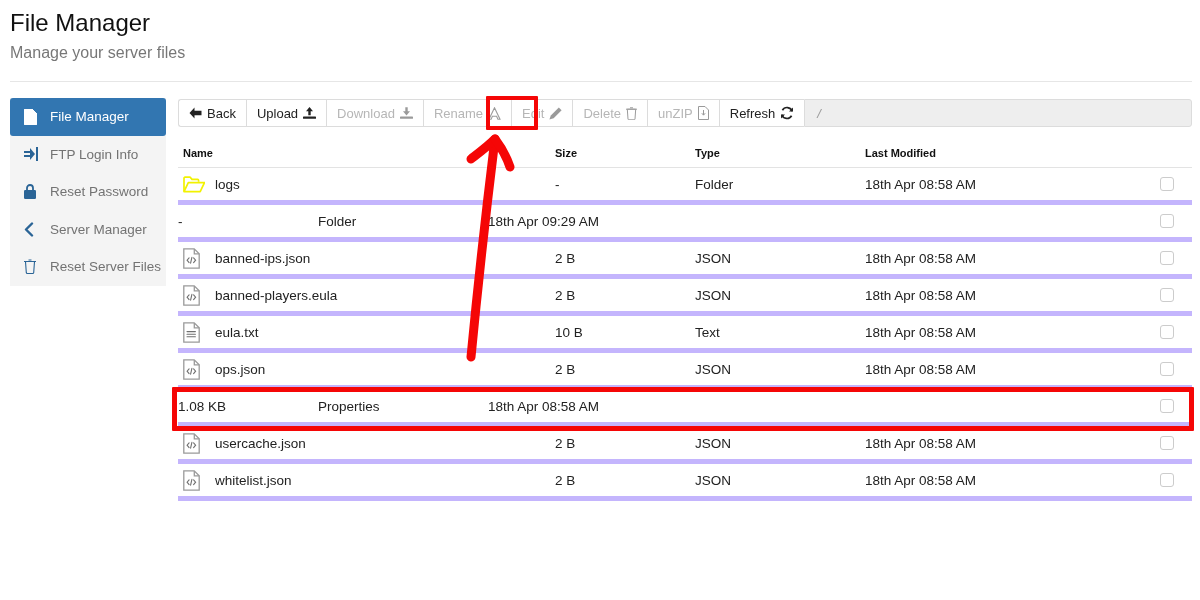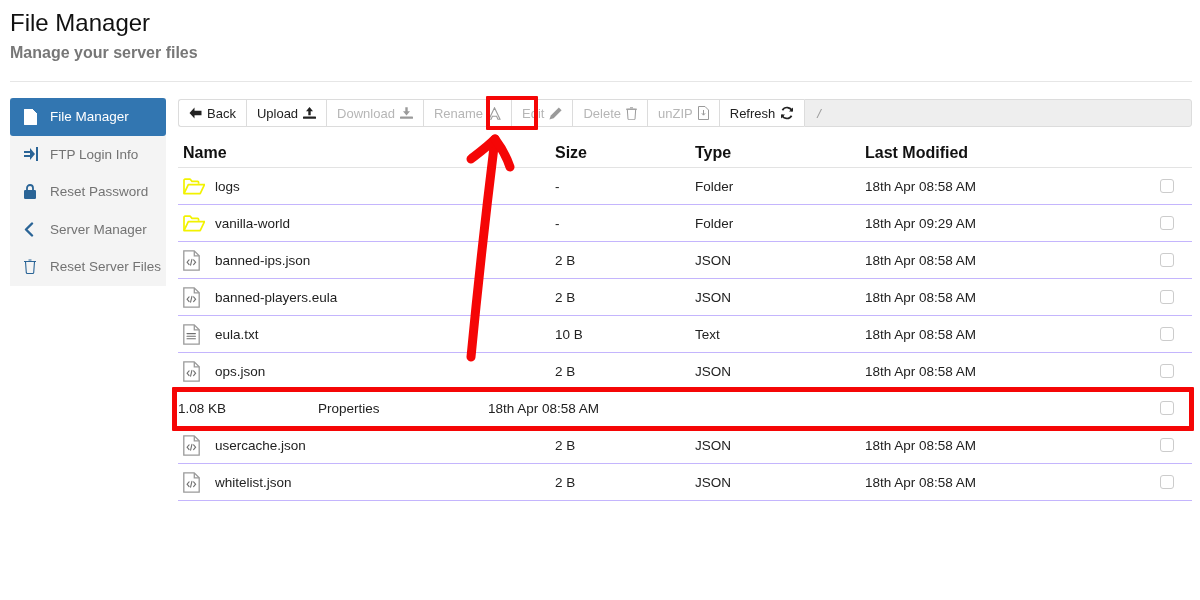--- a/index.html
+++ b/index.html
@@ -12,21 +12,21 @@
   }
   #root { position: relative; width: 1200px; height: 532px; overflow: hidden; }
 
   
   .page-header { position: absolute; left: 10px; top: 8px; }
   .page-title {
     font-size: 24px; color: #111; font-weight: 400; line-height: 30px;
     letter-spacing: 0px;
   }
   .page-subtitle {
-    font-size: 16px; color: #777777; font-weight: 700; line-height: 22px;
+    font-size: 16px; color: #777777; font-weight: 400; line-height: 22px;
     margin-top: 4px;
   }
   .header-divider {
     position: absolute; left: 10px; top: 81px; width: 1182px; height: 1px;
     background: #e6e6e6;
   }
 
   
   .sidebar {
     position: absolute; left: 10px; top: 98px;
@@ -73,27 +73,27 @@
     background: #eeeeee; border: 1px solid #dcdcdc;
     font-size: 13px; color: #999999; font-style: italic;
     border-radius: 0 3px 3px 0;
   }
   .tb-btn svg, .side-item svg { display: block; }
 
   
   .table { position: absolute; left: 178px; top: 138px; width: 1014px; }
   .thead {
     display: flex; align-items: center; height: 30px;
-    font-size: 16px; font-weight: bold; color: #111111;
+    font-size: 11px; font-weight: bold; color: #111111;
     border-bottom: 1px solid #e3e3e3;
   }
   .trow {
     display: flex; align-items: center; height: 37px;
     font-size: 13.5px; color: #222222;
-    border-bottom: 1px solid #c4b5fd;
+    border-bottom: 5px solid #c4b5fd;
     position: relative;
   }
   .c-name { width: 377px; display: flex; align-items: center; padding-left: 5px; }
   .c-size { width: 140px; }
   .c-type { width: 170px; }
   .c-mod  { width: 230px; }
   .c-chk  { flex: 1 1 auto; display: flex; justify-content: flex-end; padding-right: 18px; }
   .thead .c-name { padding-left: 5px; }
   .file-ico { width: 24px; flex: 0 0 24px; margin-right: 8px; display: flex; align-items: center; }
   .chk {
@@ -283,29 +283,20 @@
             <span>logs</span>
           </div>
           <div class="c-size">-</div>
           <div class="c-type">Folder</div>
           <div class="c-mod">18th Apr 08:58 AM</div>
           <div class="c-chk">
             <span class="chk"></span>
           </div>
         </div>
         <div class="trow">
-          <div class="c-name">
-            <span class="file-ico">
-              <svg width="22" height="17" viewBox="0 0 22 17">
-                <path d="M1 15.6V2.2a1 1 0 0 1 1-1h5.2l1.8 2.2h5.6a1 1 0 0 1 1 1v1.4" fill="none" stroke="#f2f200" stroke-width="1.7" stroke-linejoin="round"></path>
-                <path d="M1 15.6L5.3 6.6h16.2l-4.3 9z" fill="none" stroke="#f2f200" stroke-width="1.7" stroke-linejoin="round"></path>
-              </svg>
-            </span>
-            <span>vanilla-world</span>
-          </div>
           <div class="c-size">-</div>
           <div class="c-type">Folder</div>
           <div class="c-mod">18th Apr 09:29 AM</div>
           <div class="c-chk">
             <span class="chk"></span>
           </div>
         </div>
         <div class="trow">
           <div class="c-name">
             <span class="file-ico">

